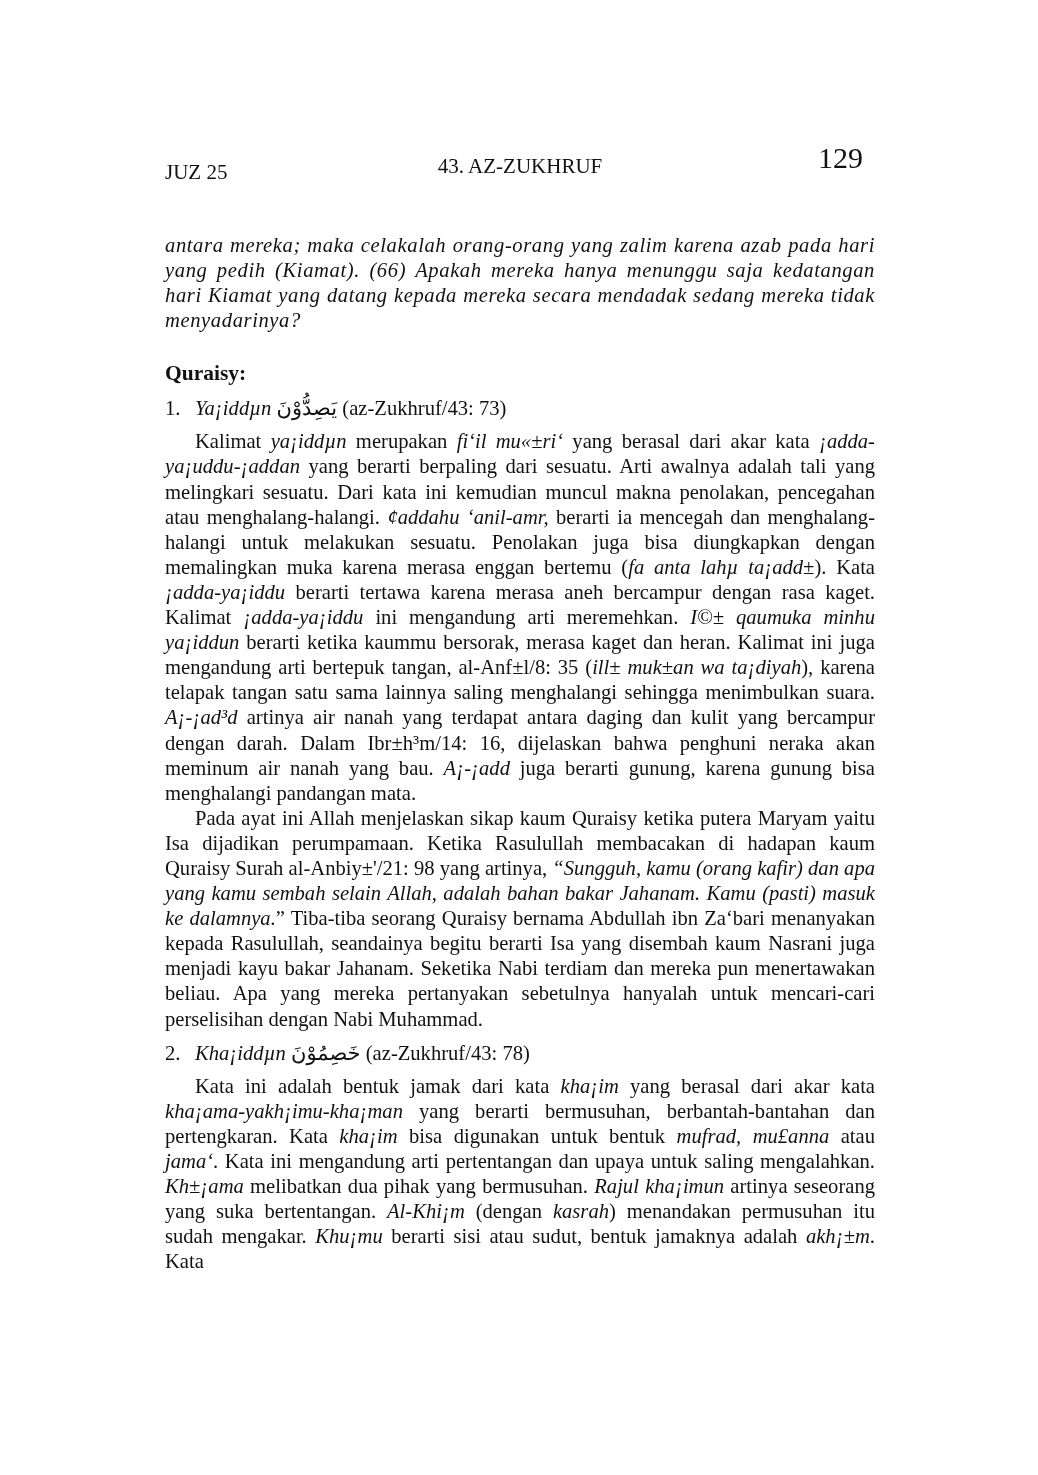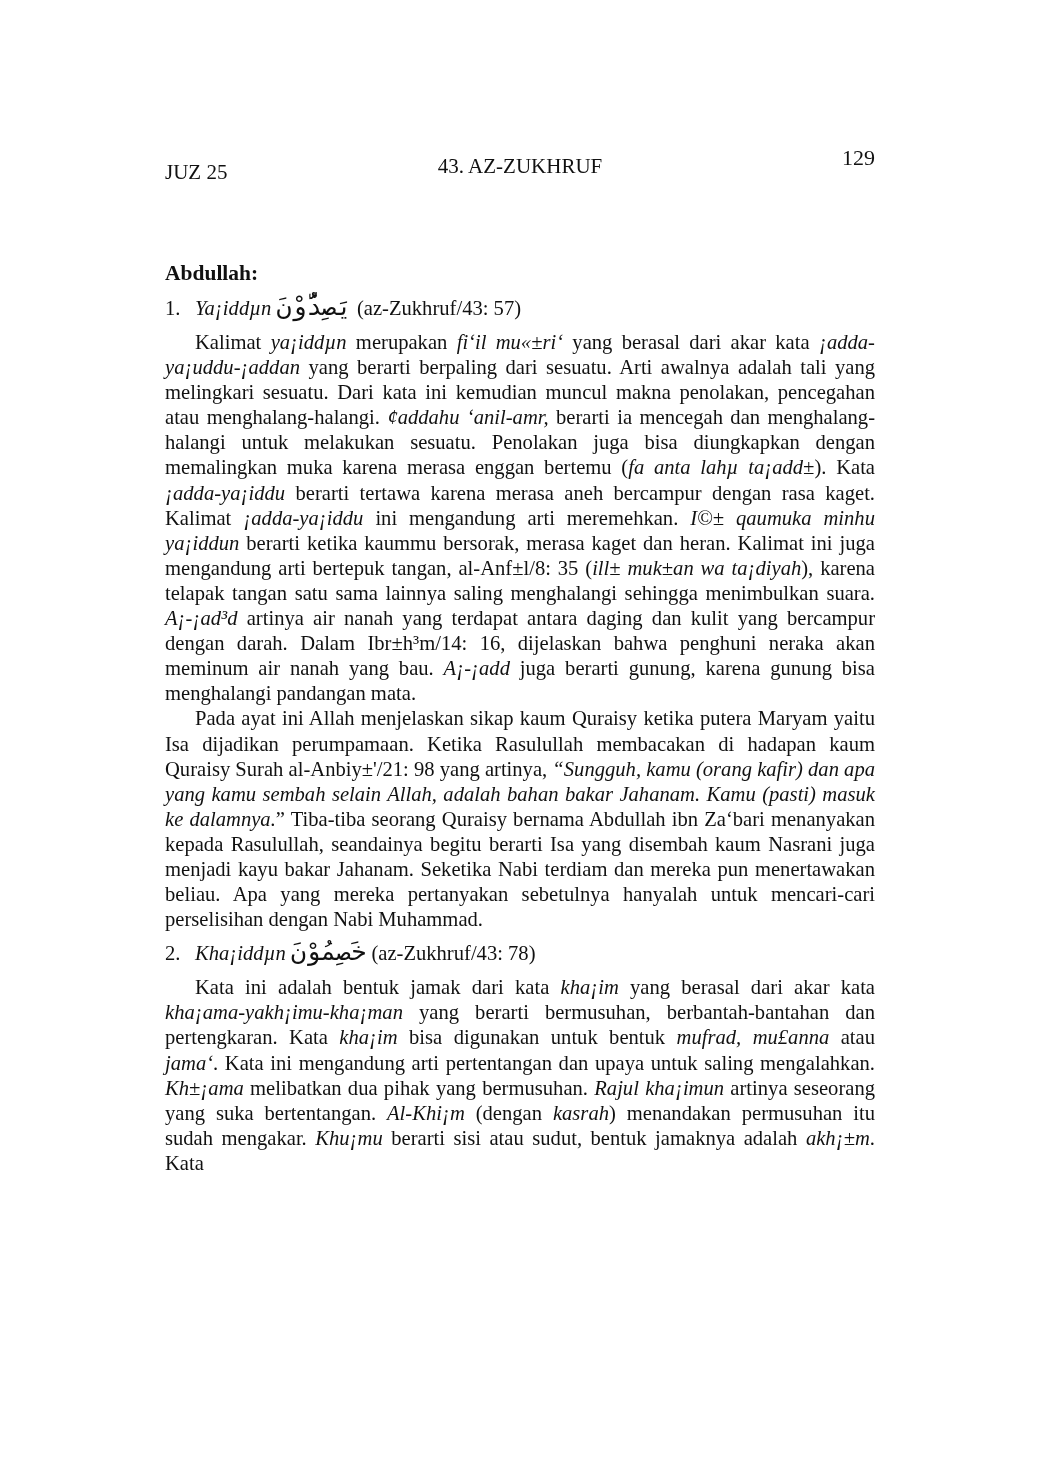--- a/index.html
+++ b/index.html
@@ -8,50 +8,51 @@
     font-family: "Liberation Serif", "DejaVu Serif", serif;
     color: #111111;
   }
   .page { position: absolute; left: 165px; top: 0; width: 710px; }
   .running-header {
     position: absolute; top: 143px; left: 0; width: 710px; height: 30px;
     font-size: 21px; line-height: 30px;
   }
   .running-header .juz { position: absolute; left: 0; top: 14px; }
   .running-header .surah { position: absolute; left: 0; width: 100%; text-align: center; top: 0; margin-top: 8px; }
-  .running-header .pageno { position: absolute; right: 0; top: 0; font-size: 22px; }
+  .running-header .pageno { position: absolute; right: 12px; top: 0; font-size: 30px; }
 
   .body { position: absolute; top: 233px; left: 0; width: 710px; font-size: 20.6px; line-height: 25.1px; }
   .body p { margin: 0; text-align: justify; }
   .body .indent { text-indent: 30px; }
   .quote-it { font-style: italic; letter-spacing: 0.6px; }
   .section-title { font-weight: bold; font-size: 21.5px; margin-top: 26px !important; line-height: 28px; }
   .vocab-head { margin-top: 2px !important; line-height: 34px; padding: 2px 0 4px 0; }
   .vocab-head .num { display: inline-block; width: 30px; }
-  .arabic { font-family: Liberation Mono, monospace; font-size: 25px; direction: rtl; unicode-bidi: isolate; }
+  .arabic { font-family: Liberation Sans, sans-serif; font-size: 21px; direction: rtl; unicode-bidi: isolate; }
   i { }
 </style>
 </head>
 <body>
 
 <div class="page">
   <div class="running-header">
     <span class="juz">JUZ 25</span>
     <span class="surah">43. AZ-ZUKHRUF</span>
     <span class="pageno">129</span>
   </div>
 
   <div class="body">
+    <p class="quote-it">antara mereka; maka celakalah orang-orang yang zalim karena azab pada hari yang pedih (Kiamat). (66) Apakah mereka hanya menunggu saja kedatangan hari Kiamat yang datang kepada mereka secara mendadak sedang mereka tidak menyadarinya?</p>
 
-    <p class="section-title">Abdullah:</p>
+    <p class="section-title">Quraisy:</p>
 
     <p class="vocab-head">
       <span class="num">1.</span><i>Ya¡iddµn</i>
       <span class="arabic">يَصِدُّوْنَ</span>
-      <span>(az-Zukhruf/43: 57)</span>
+      <span>(az-Zukhruf/43: 73)</span>
     </p>
     <p class="indent"><span>Kalimat </span><i>ya¡iddµn</i><span> merupakan </span><i>fi‘il mu«±ri‘</i><span> yang berasal dari akar kata </span><i>¡adda-ya¡uddu-¡addan</i><span> yang berarti berpaling dari sesuatu. Arti awalnya adalah tali yang melingkari sesuatu. Dari kata ini kemudian muncul makna penolakan, pencegahan atau menghalang-halangi. </span><i>¢addahu ‘anil-amr,</i><span> berarti ia mencegah dan menghalang-halangi untuk melakukan sesuatu. Penolakan juga bisa diungkapkan dengan memalingkan muka karena merasa enggan bertemu (</span><i>fa anta lahµ ta¡add±</i><span>). Kata </span><i>¡adda-ya¡iddu</i><span> berarti tertawa karena merasa aneh bercampur dengan rasa kaget. Kalimat </span><i>¡adda-ya¡iddu</i><span> ini mengandung arti meremehkan. </span><i>I©± qaumuka minhu ya¡iddun</i><span> berarti ketika kaummu bersorak, merasa kaget dan heran. Kalimat ini juga mengandung arti bertepuk tangan, al-Anf±l/8: 35 (</span><i>ill± muk±an wa ta¡diyah</i><span>), karena telapak tangan satu sama lainnya saling menghalangi sehingga menimbulkan suara. </span><i>A¡-¡ad³d</i><span> artinya air nanah yang terdapat antara daging dan kulit yang bercampur dengan darah. Dalam Ibr±h³m/14: 16, dijelaskan bahwa penghuni neraka akan meminum air nanah yang bau. </span><i>A¡-¡add</i><span> juga berarti gunung, karena gunung bisa menghalangi pandangan mata.</span></p>
     <p class="indent"><span>Pada ayat ini Allah menjelaskan sikap kaum Quraisy ketika putera Maryam yaitu Isa dijadikan perumpamaan. Ketika Rasulullah membacakan di hadapan kaum Quraisy Surah al-Anbiy±'/21: 98 yang artinya, </span><i>“Sungguh, kamu (orang kafir) dan apa yang kamu sembah selain Allah, adalah bahan bakar Jahanam. Kamu (pasti) masuk ke dalamnya.</i><span>” Tiba-tiba seorang Quraisy bernama Abdullah ibn Za‘bari menanyakan kepada Rasulullah, seandainya begitu berarti Isa yang disembah kaum Nasrani juga menjadi kayu bakar Jahanam. Seketika Nabi terdiam dan mereka pun menertawakan beliau. Apa yang mereka pertanyakan sebetulnya hanyalah untuk mencari-cari perselisihan dengan Nabi Muhammad.</span></p>
 
     <p class="vocab-head">
       <span class="num">2.</span><i>Kha¡iddµn</i>
       <span class="arabic">خَصِمُوْنَ</span>
       <span>(az-Zukhruf/43: 78)</span>
     </p>
     <p class="indent"><span>Kata ini adalah bentuk jamak dari kata </span><i>kha¡im</i><span> yang berasal dari akar kata </span><i>kha¡ama-yakh¡imu-kha¡man</i><span> yang berarti bermusuhan, berbantah-bantahan dan pertengkaran. Kata </span><i>kha¡im</i><span> bisa digunakan untuk bentuk </span><i>mufrad,</i><span> </span><i>mu£anna</i><span> atau </span><i>jama‘</i><span>. Kata ini mengandung arti pertentangan dan upaya untuk saling mengalahkan. </span><i>Kh±¡ama</i><span> melibatkan dua pihak yang bermusuhan. </span><i>Rajul kha¡imun</i><span> artinya seseorang yang suka bertentangan. </span><i>Al-Khi¡m</i><span> (dengan </span><i>kasrah</i><span>) menandakan permusuhan itu sudah mengakar. </span><i>Khu¡mu</i><span> berarti sisi atau sudut, bentuk jamaknya adalah </span><i>akh¡±m</i><span>. Kata</span></p>

